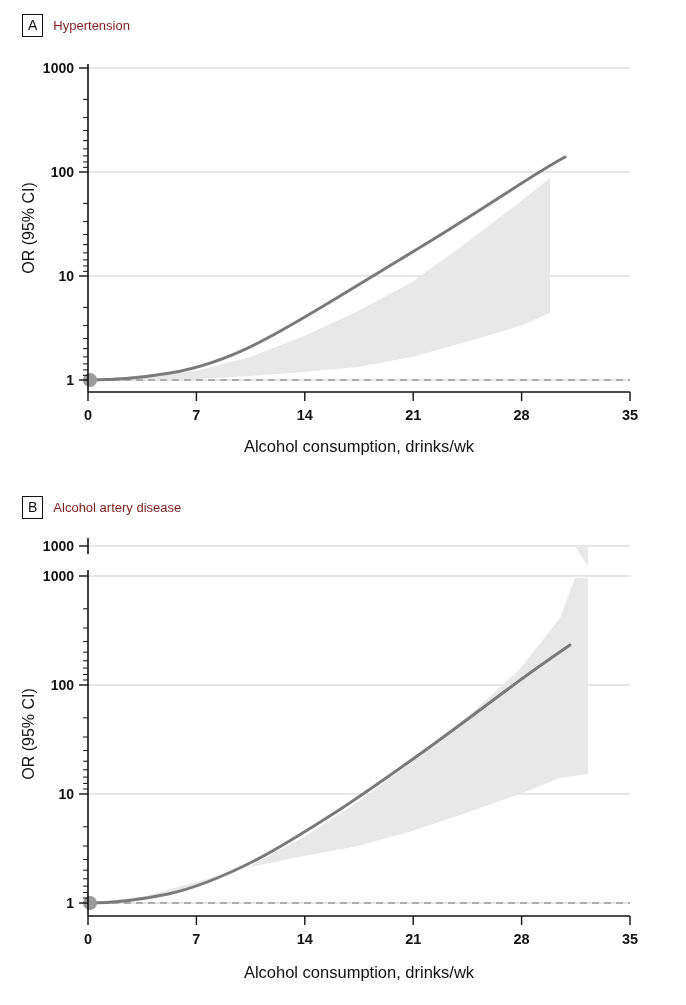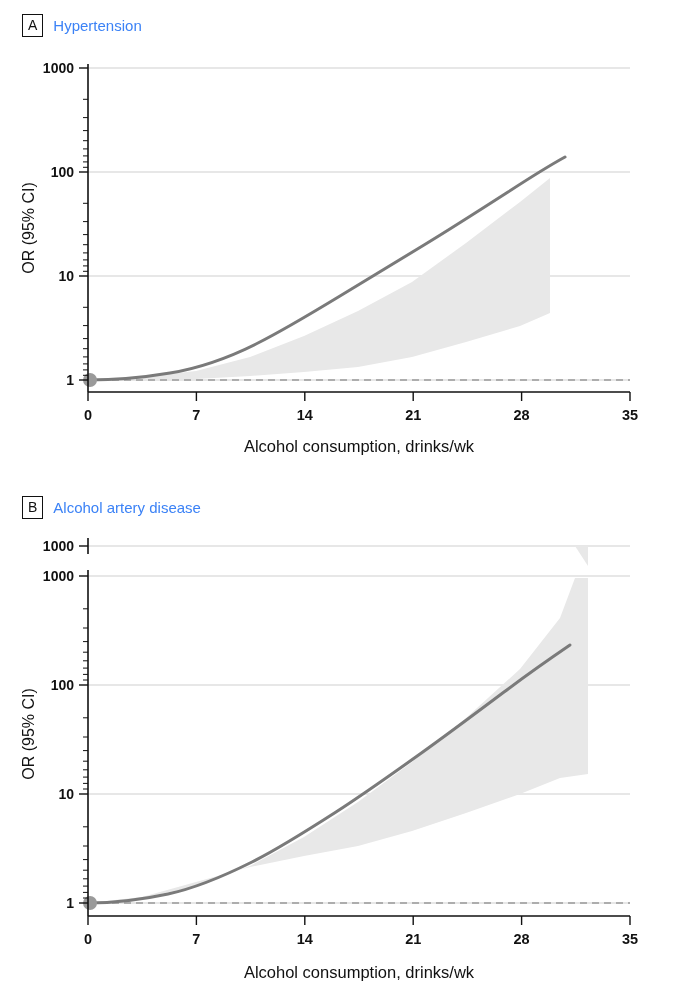--- a/index.html
+++ b/index.html
@@ -38,22 +38,22 @@
   .panel-letter {
     display: inline-block;
     border: 1.5px solid #111;
     font-size: 14px;
     line-height: 16px;
     padding: 2px 5px 3px 5px;
     font-family: "Liberation Sans", sans-serif;
     color: #111;
   }
   .panel-title {
-    font-size: 15px;
-    color: #3b82f6;
+    font-size: 13px;
+    color: #7f1d1d;
   }
 
   .plot-wrap {
     position: absolute;
   }
   #wrap-a { left: 0; top: 40px; width: 686px; height: 440px; }
   #wrap-b { left: 0; top: 40px; width: 686px; height: 483px; }
 
   svg.plot { display: block; }
 

